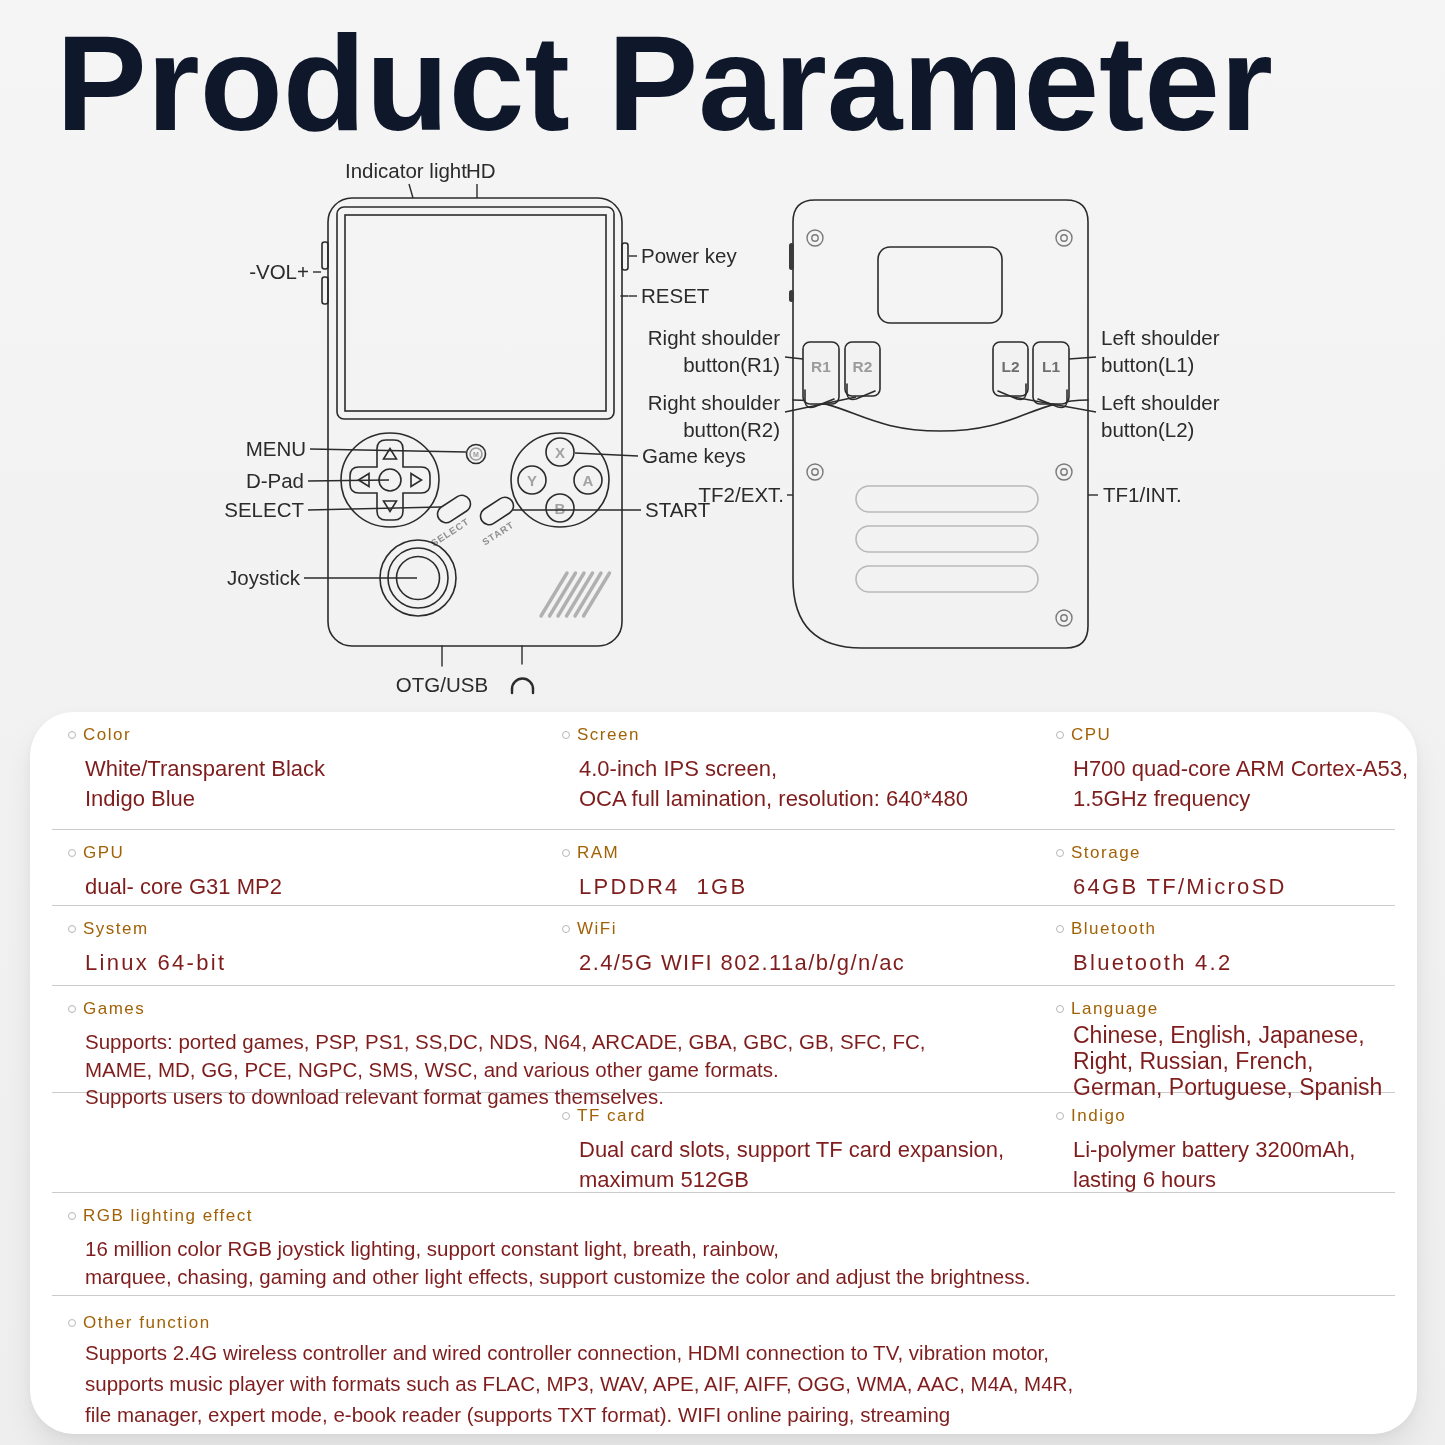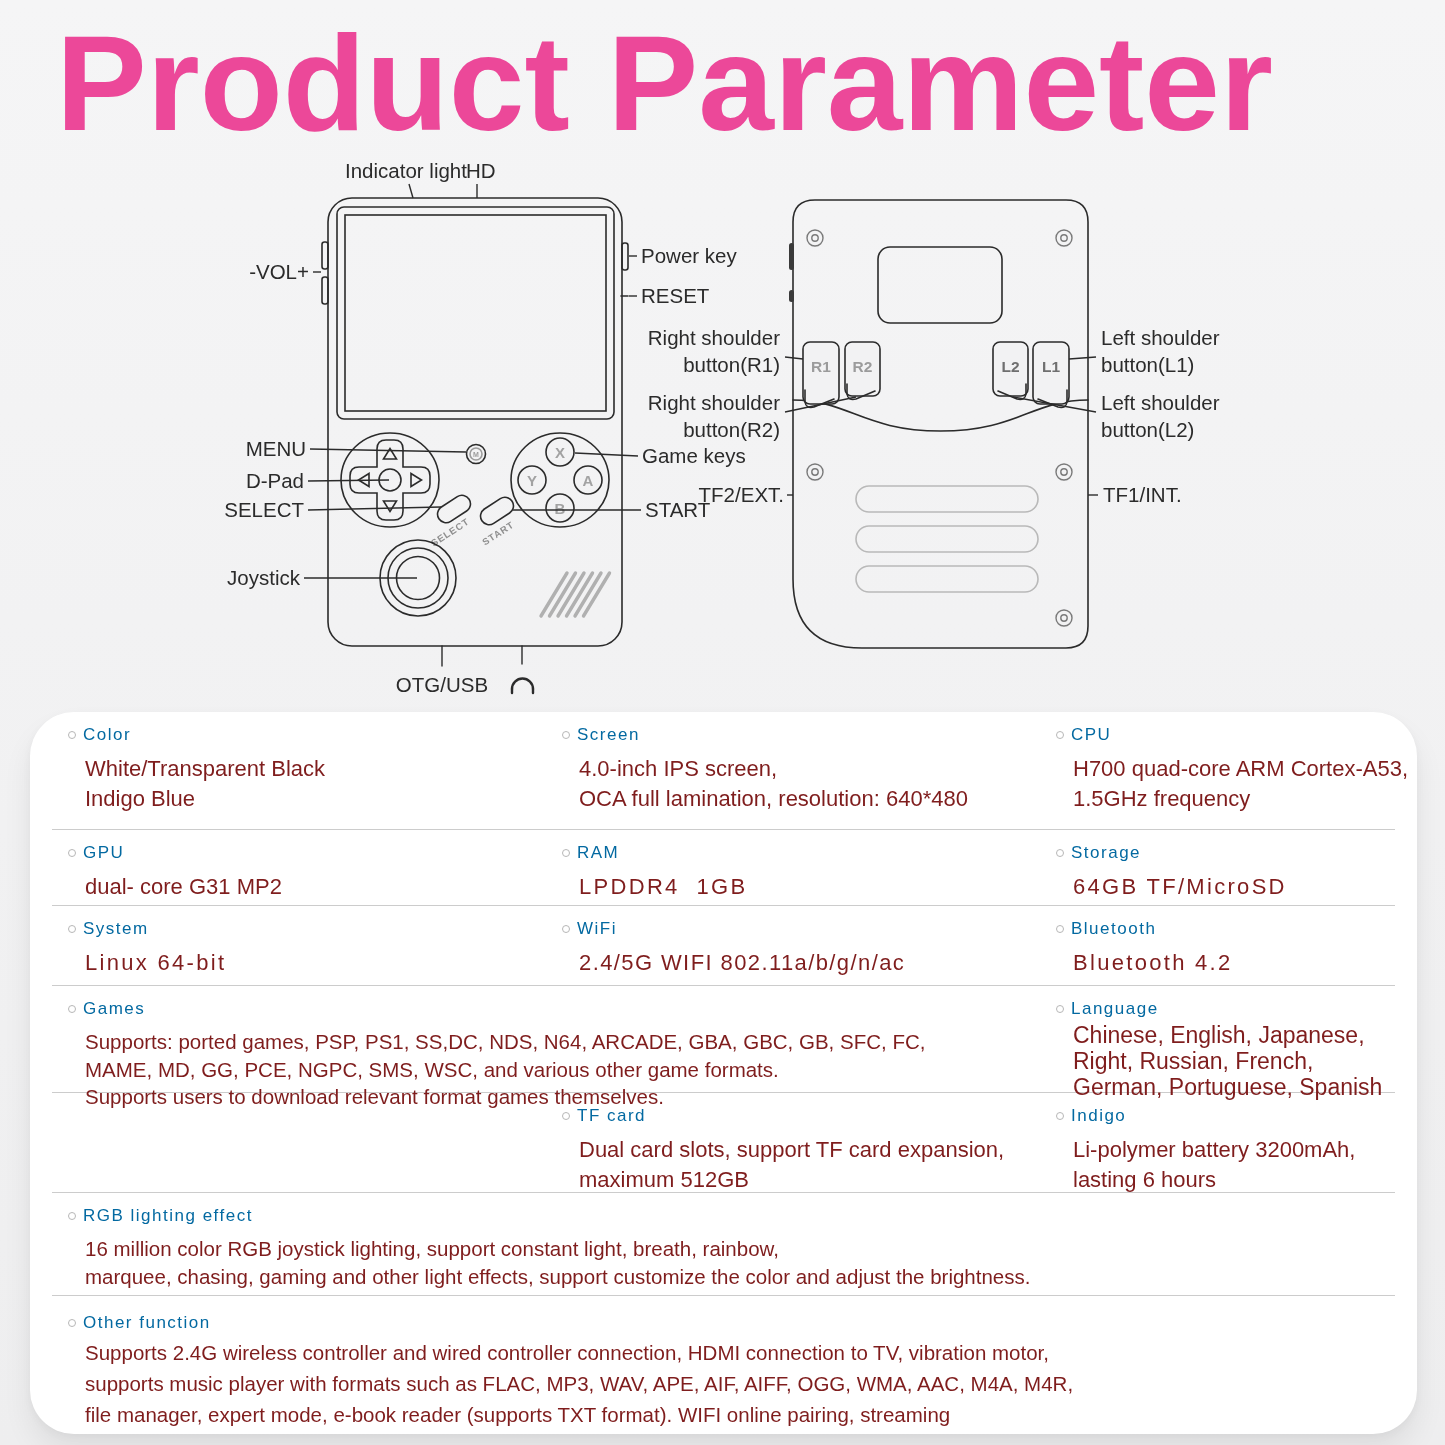--- a/index.html
+++ b/index.html
@@ -6,40 +6,40 @@
   body{
     width:1445px;height:1445px;
     background:linear-gradient(#f5f5f6,#eeeeef);
     font-family:"Liberation Sans",sans-serif;
     position:relative;overflow:hidden;
     color:#1b1b1b;
   }
   .title{
     position:absolute;left:56px;top:0;
     font-size:136px;line-height:166px;font-weight:bold;
-    letter-spacing:0px;color:#ec4899;white-space:nowrap;
+    letter-spacing:0px;color:#0f172a;white-space:nowrap;
   }
   .diagram{position:absolute;left:0;top:150px;}
   .dlabel{font-size:20.5px;fill:#2b2b2b;}
   .btnletter{fill:#a2a2a2;font-weight:bold;}
   
   .card{
     position:absolute;left:30px;top:712px;width:1387px;height:722px;
     background:#ffffff;border-radius:44px;
     box-shadow:0 18px 30px rgba(0,0,0,.07),0 3px 8px rgba(0,0,0,.04);
     box-sizing:border-box;
   }
   .row{position:relative;margin:0 22px;border-bottom:1px solid #cccccc;box-sizing:border-box;}
   .row.last{border-bottom:none;}
   .r1{height:118px;} .r2{height:76px;} .r3{height:80px;}
   .r4{height:107px;} .r5{height:100px;} .r6{height:103px;} .r7{height:138px;}
   .cell{position:absolute;top:13px;}
   .c1{left:16px;} .c2{left:510px;} .c3{left:1004px;}
   .lbl{
-    font-size:17px;color:#0369a1;letter-spacing:1.5px;
+    font-size:17px;color:#a16207;letter-spacing:1.5px;
     display:flex;align-items:center;white-space:nowrap;
   }
   .dot{
     display:inline-block;width:8px;height:8px;border:1.5px solid #b7b7b7;
     border-radius:50%;margin-right:7px;box-sizing:border-box;flex:0 0 auto;
   }
   .val{
     margin-top:9px;margin-left:17px;
     font-size:22px;line-height:30px;color:#7f1d1d;white-space:pre-line;
   }

